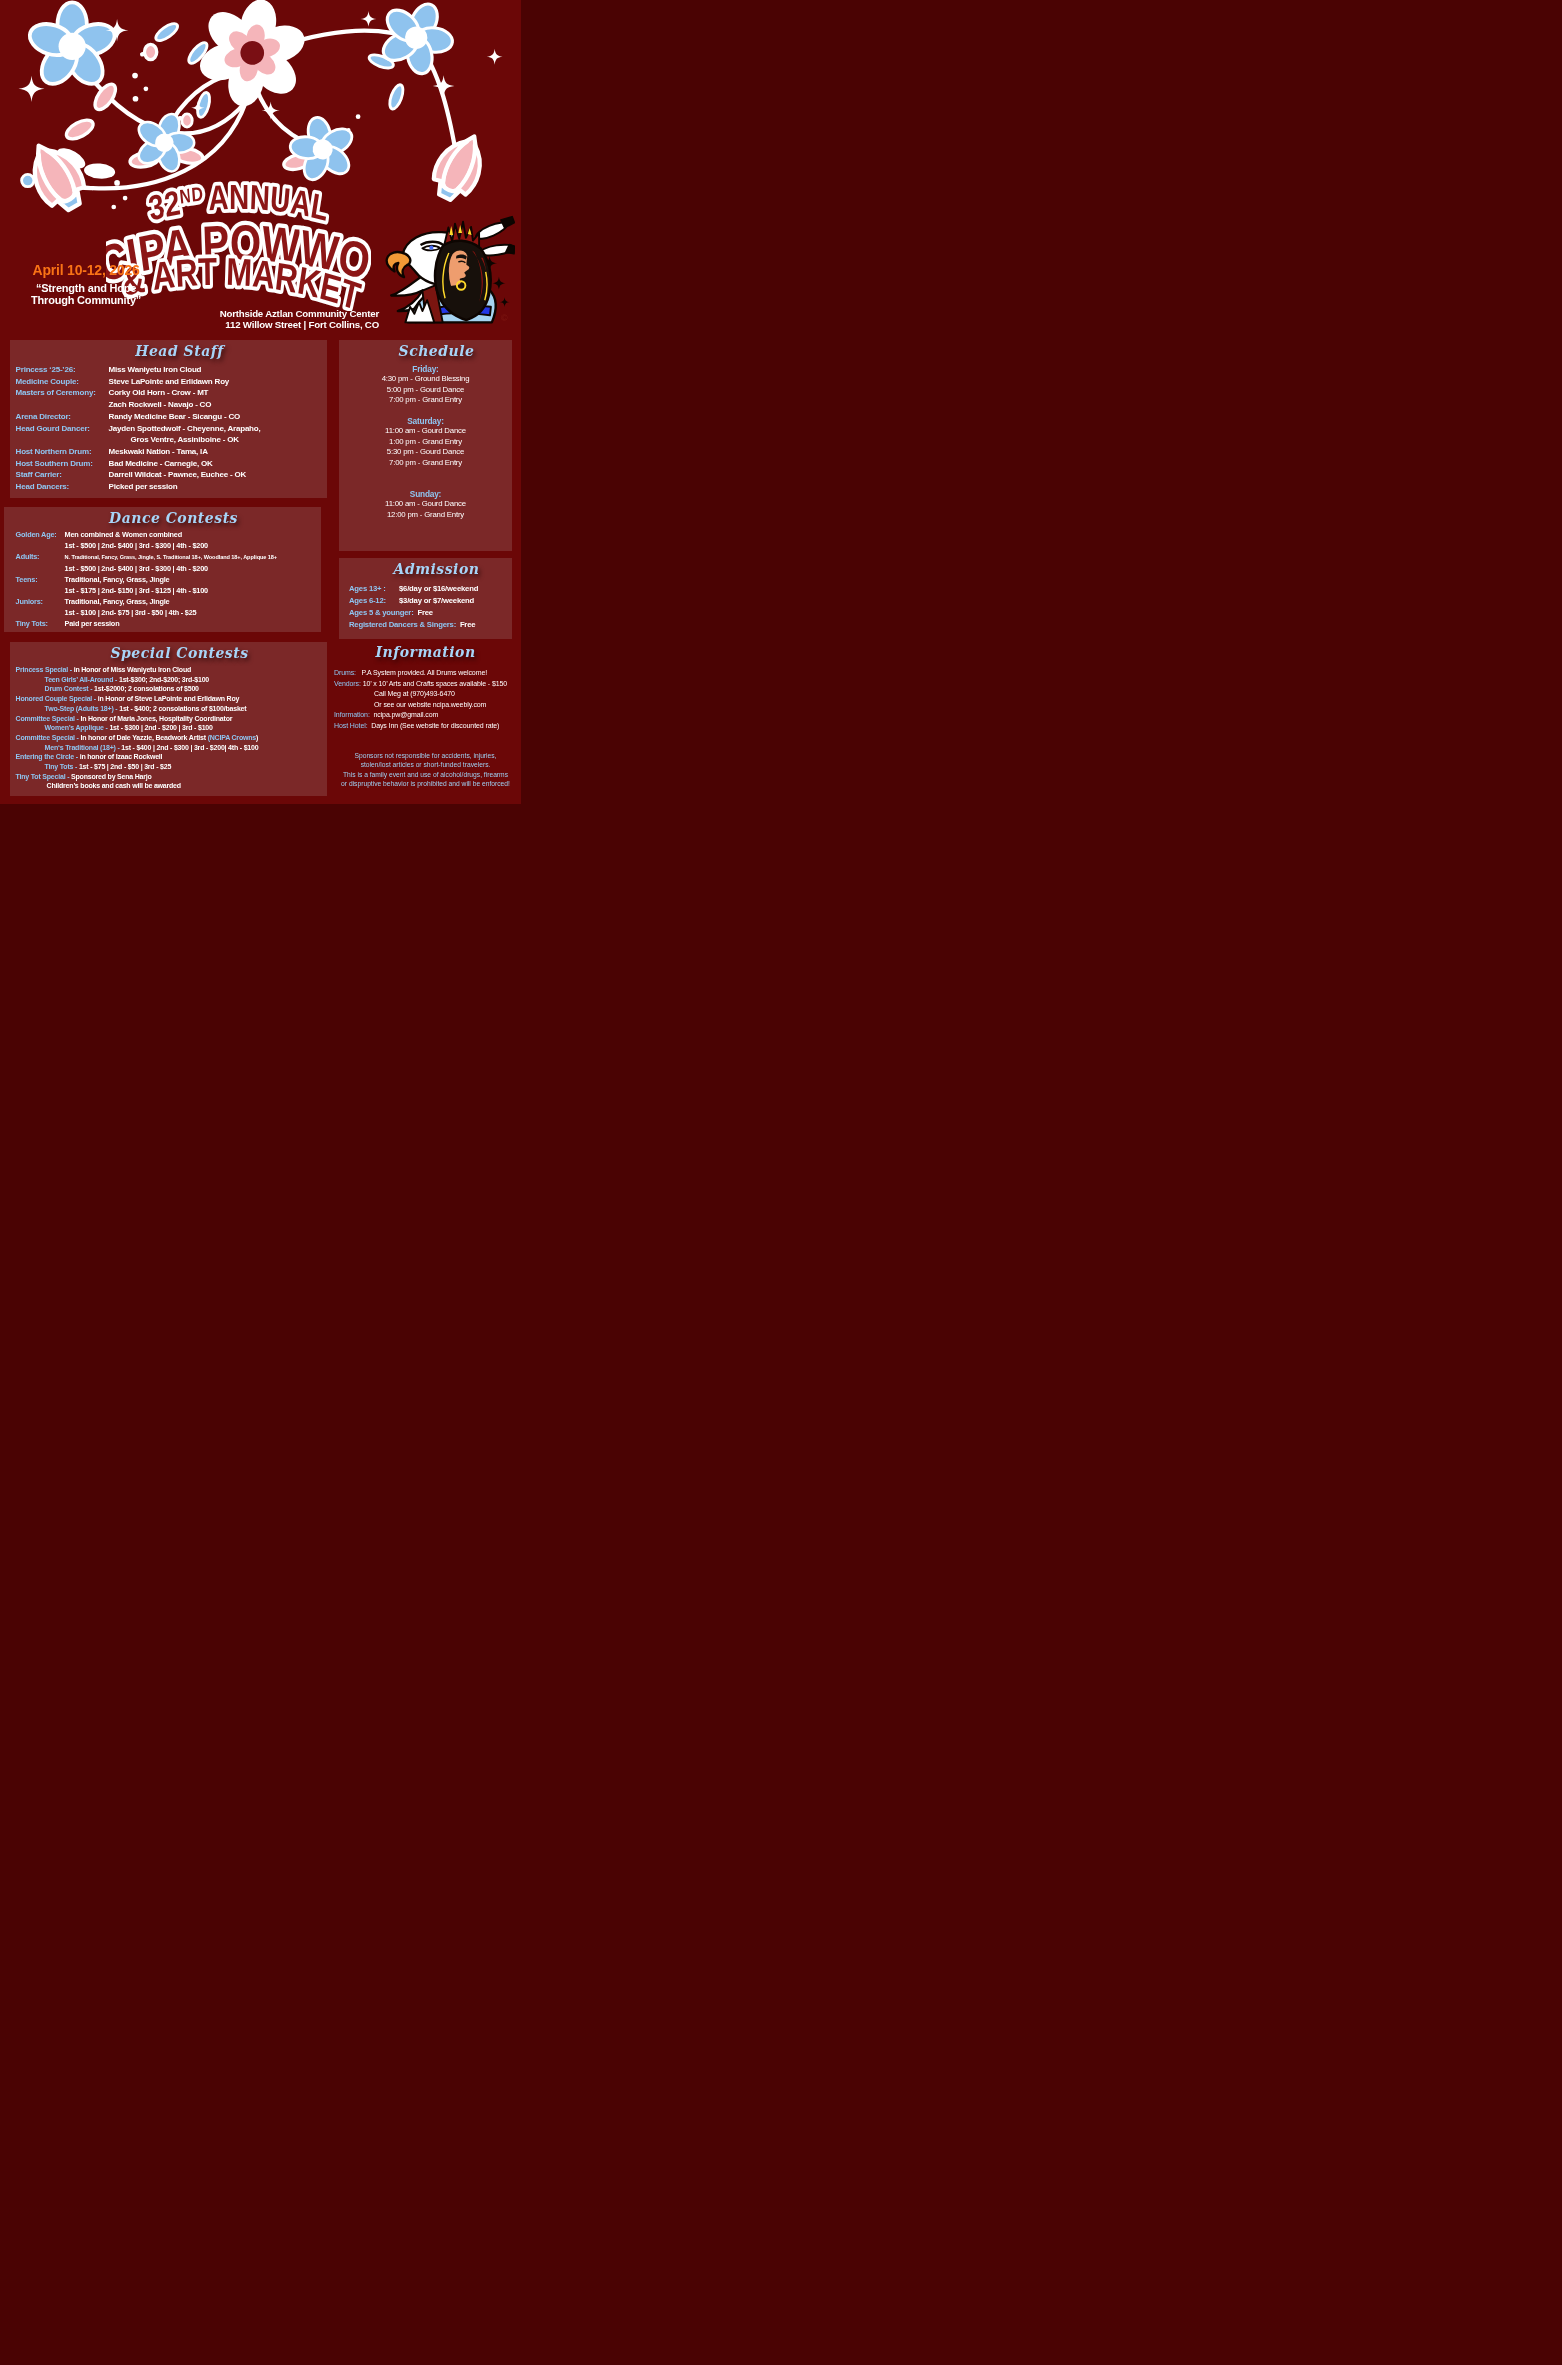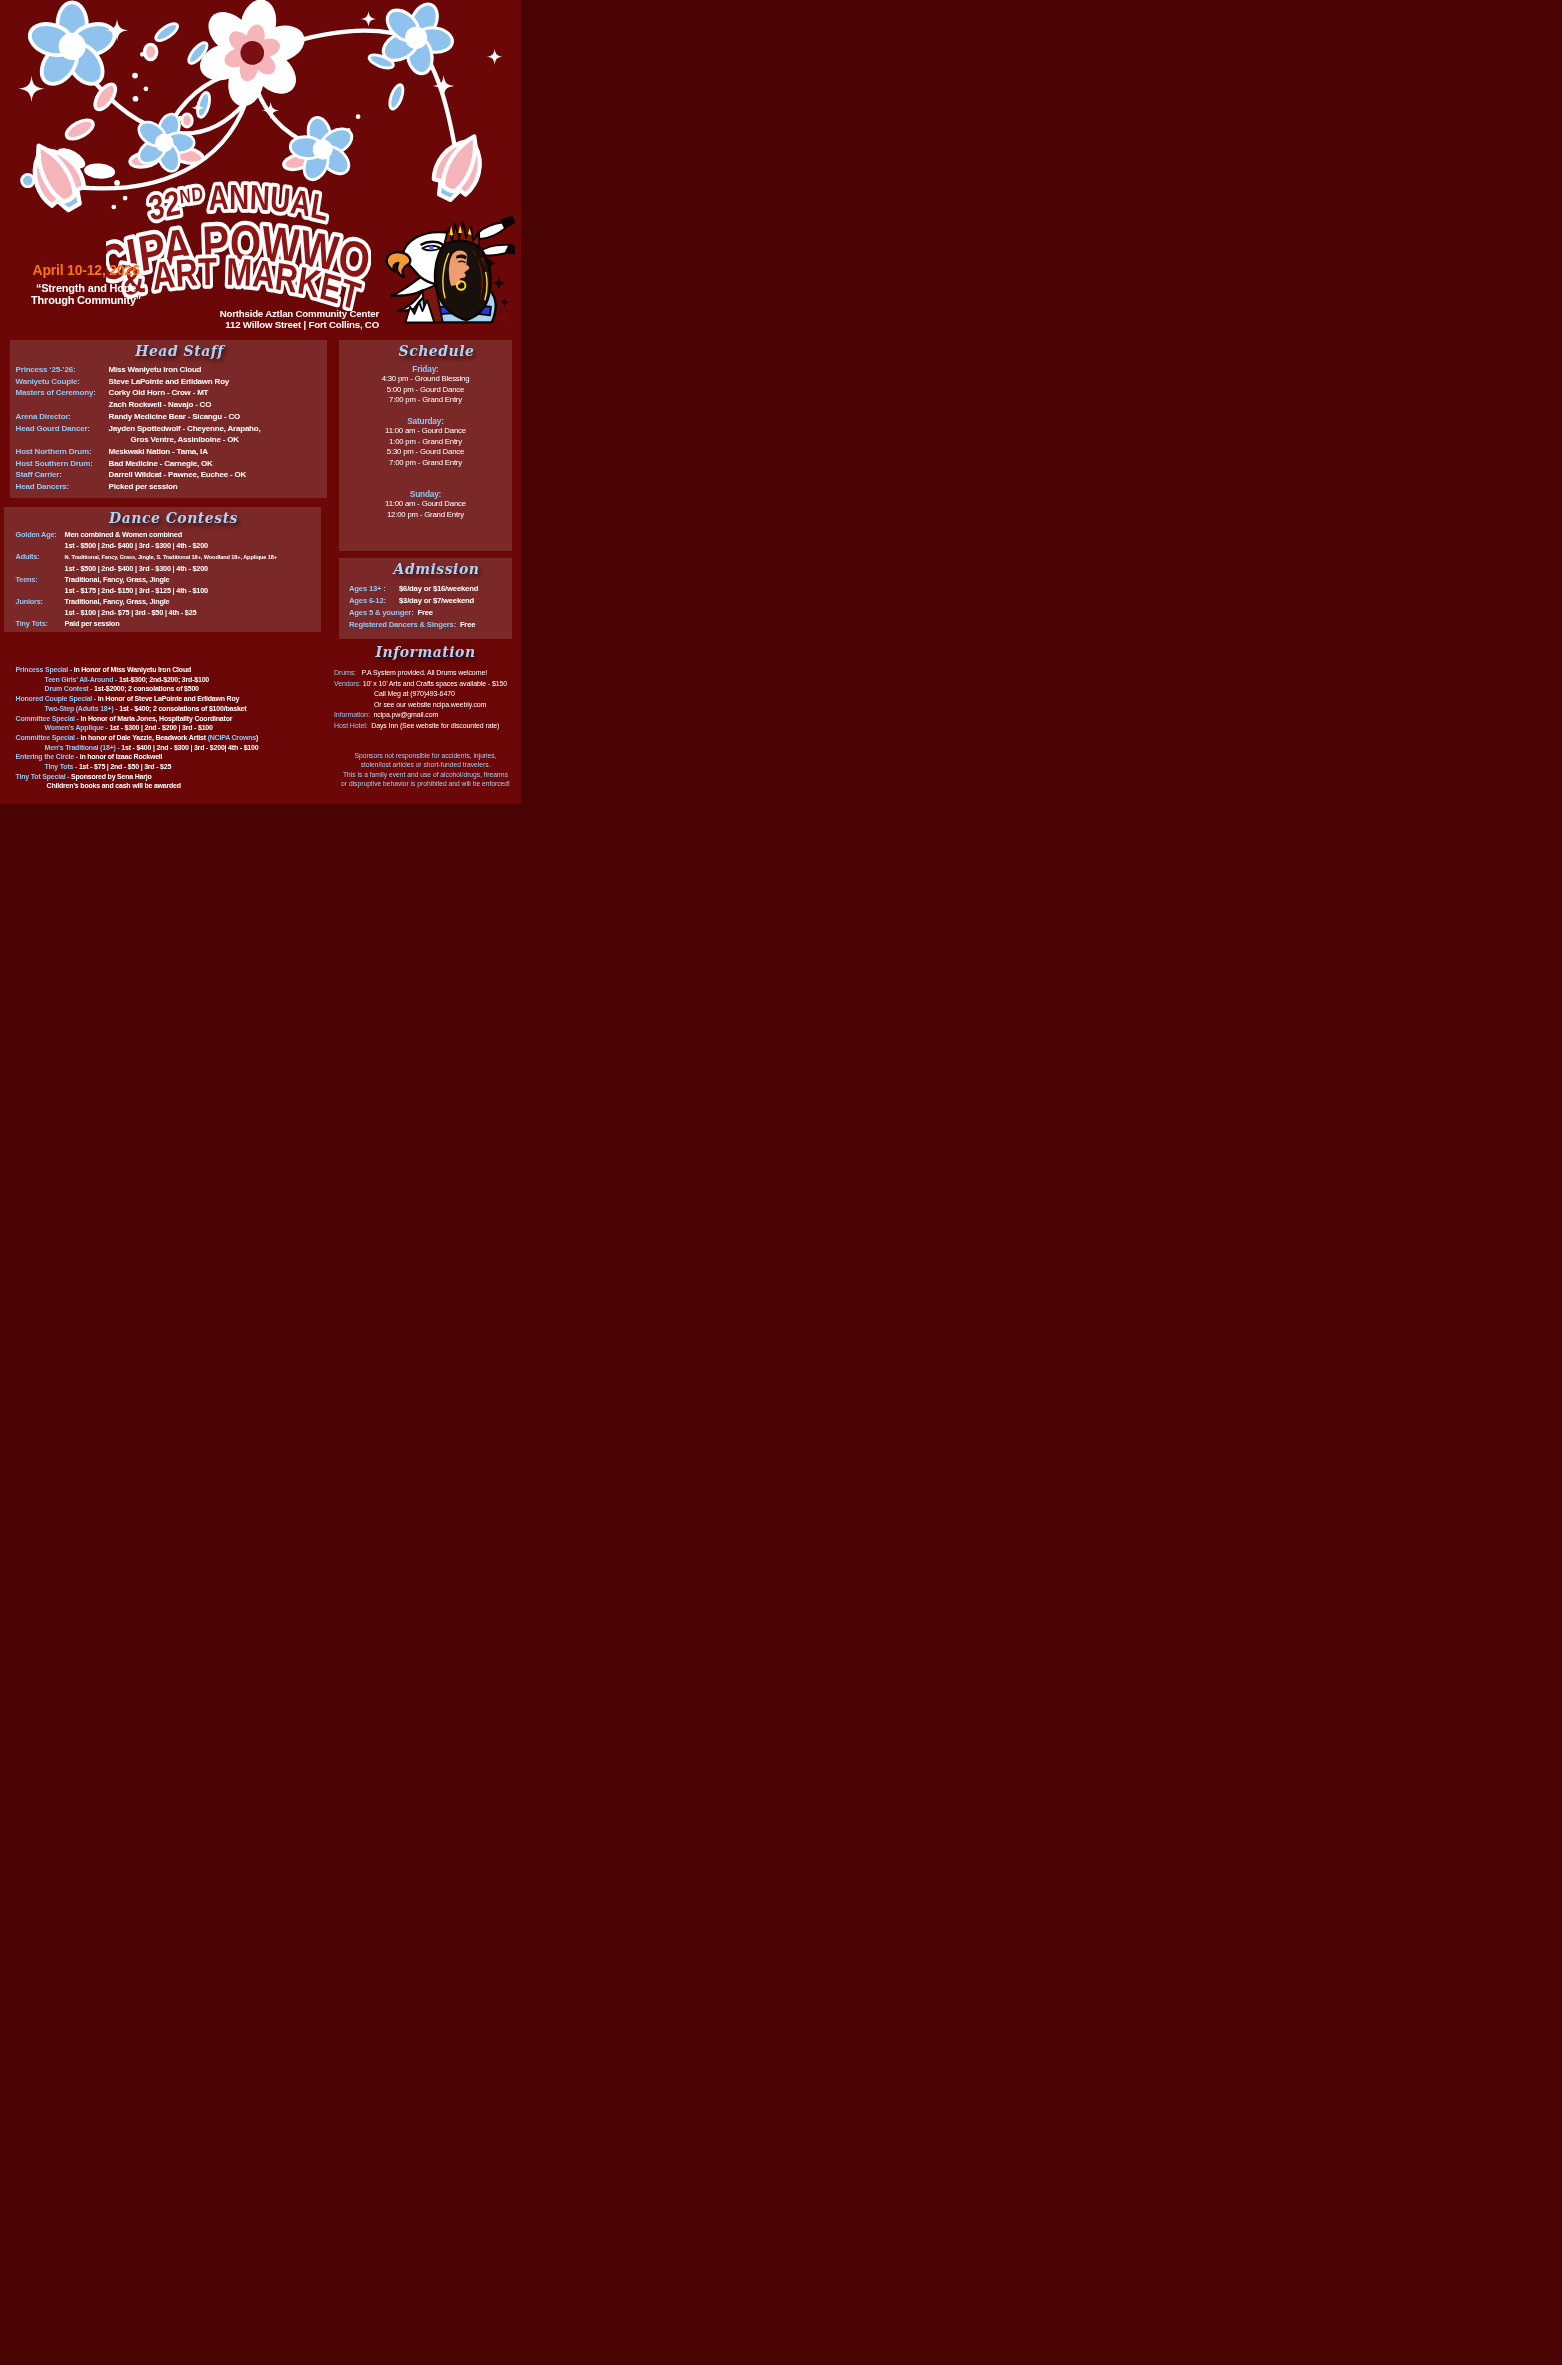--- a/index.html
+++ b/index.html
@@ -240,21 +240,21 @@
 
   <div class="box" style="left:10px;top:340px;width:317px;height:158px;">
     <div class="script boxhead">Head Staff</div>
   </div>
   <div id="hs-rows" class="rows">
       <div class="row cond">
         <span class="lbl">Princess ‘25-’26:</span>
         <span class="val">Miss Waniyetu Iron Cloud</span>
       </div>
       <div class="row cond">
-        <span class="lbl">Waniyetu Couple:</span>
+        <span class="lbl">Medicine Couple:</span>
         <span class="val">Steve LaPointe and Erlidawn Roy</span>
       </div>
       <div class="row cond">
         <span class="lbl">Masters of Ceremony:</span>
         <span class="val">Corky Old Horn - Crow - MT</span>
       </div>
       <div class="row cond">
         <span class="lbl"></span>
         <span class="val">Zach Rockwell - Navajo - CO</span>
       </div>
@@ -323,20 +323,23 @@
       <div class="row cond">
         <span class="lbl"></span>
         <span class="val">1st - $100 | 2nd- $75 | 3rd - $50 | 4th - $25</span>
       </div>
       <div class="row cond">
         <span class="lbl">Tiny Tots:</span>
         <span class="val">Paid per session</span>
       </div>
     </div>
 
+  <div class="box" style="left:10px;top:642px;width:317px;height:154px;">
+    <div class="script boxhead">Special Contests</div>
+  </div>
   <div id="sp-lines" class="rows">
       <div class="sline cond"><span class="lbl">Princess Special - </span><span class="val">in Honor of Miss Waniyetu Iron Cloud</span></div>
       <div class="sline cond i1"><span class="lbl">Teen Girls’ All-Around - </span><span class="val">1st-$300; 2nd-$200; 3rd-$100</span></div>
       <div class="sline cond i1"><span class="lbl">Drum Contest - </span><span class="val">1st-$2000; 2 consolations of $500</span></div>
       <div class="sline cond"><span class="lbl">Honored Couple Special - </span><span class="val">in Honor of Steve LaPointe and Erlidawn Roy</span></div>
       <div class="sline cond i1"><span class="lbl">Two-Step (Adults 18+) - </span><span class="val">1st - $400; 2 consolations of $100/basket</span></div>
       <div class="sline cond"><span class="lbl">Committee Special - </span><span class="val">In Honor of Maria Jones, Hospitality Coordinator</span></div>
       <div class="sline cond i1"><span class="lbl">Women’s Applique - </span><span class="val">1st - $300 | 2nd - $200 | 3rd - $100</span></div>
       <div class="sline cond"><span class="lbl">Committee Special - </span><span class="val">In honor of Dale Yazzie, Beadwork Artist </span><span class="lbl">(NCIPA Crowns</span><span class="val">)</span></div>
       <div class="sline cond i1"><span class="lbl">Men‘s Traditional (18+) - </span><span class="val">1st - $400 | 2nd - $300 | 3rd - $200| 4th - $100</span></div>

